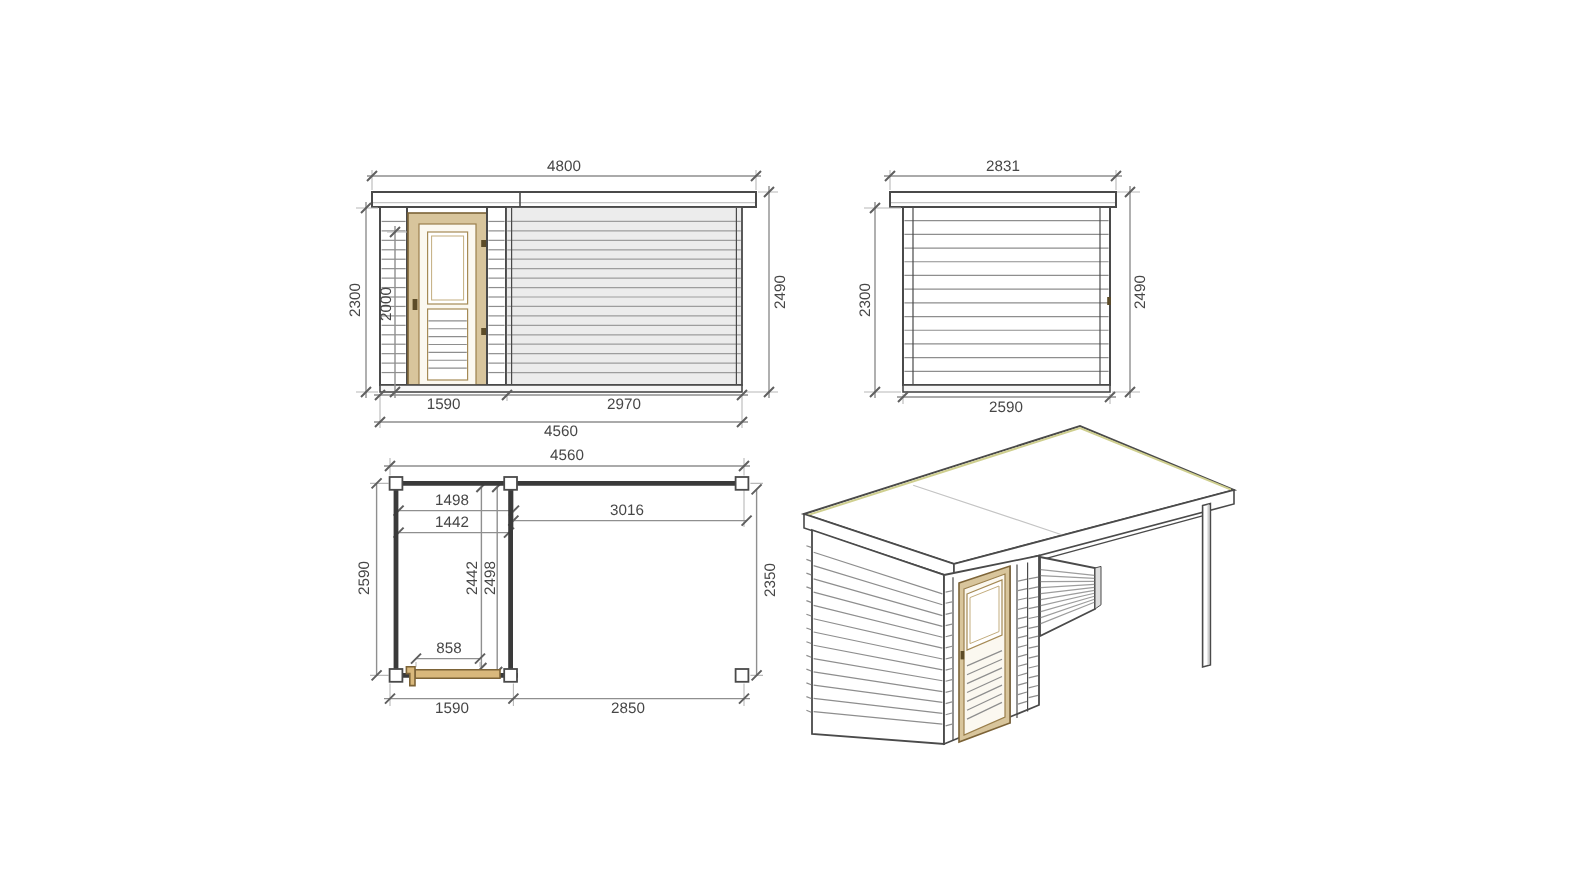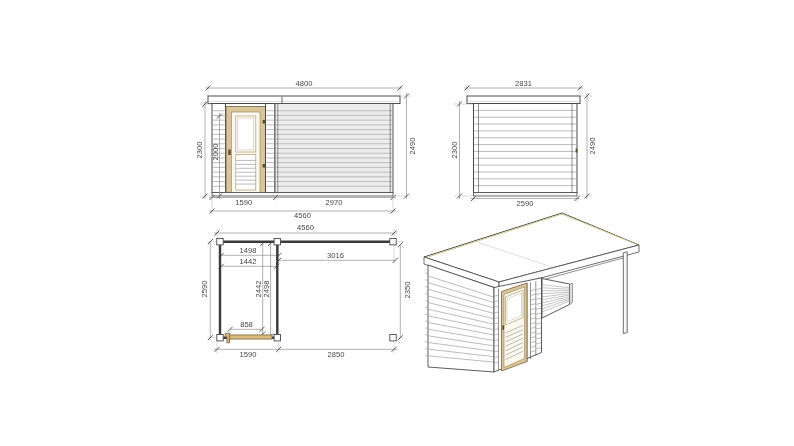--- a/index.html
+++ b/index.html
@@ -1,16 +1,16 @@
 <!DOCTYPE html>
 <html style="--c-background: #ffffff; --c-outline: #4a4a4a; --c-plan-wall: #3a3a3a; --c-cladding-line: #8e8e8e; --c-screen-fill: #ececec; --c-screen-line: #9d9d9d; --c-wood-frame: #d8c59c; --c-wood-dark: #7c6337; --c-plan-door: #d9b87c; --c-hardware: #5d4c28; --c-dim-line: #8f8f8f; --c-dim-tick: #5f5f5f; --c-dim-text: #474747; --c-roof-edge-accent: #cfcf8f;"><head>
 <meta charset="utf-8">
 <style>
   html,body { margin:0; padding:0; background:#fff; }
-  .sheet { position:relative; width:710px; height:446px; background:var(--c-background,#fff); overflow:hidden;margin-left:22px; }
+  .sheet { position:relative; width:710px; height:446px; background:var(--c-background,#fff); overflow:hidden; }
   svg { display:block; }
   .face   { fill:#ffffff; stroke:var(--c-outline); stroke-width:1; }
   .wall   { fill:#ffffff; stroke:var(--c-outline); stroke-width:.9; }
   .base   { fill:#f7f7f7; stroke:var(--c-outline); stroke-width:.8; }
   .screen { fill:var(--c-screen-fill); stroke:var(--c-outline); stroke-width:.9; }
   .wood   { fill:var(--c-wood-frame); stroke:var(--c-wood-dark); stroke-width:.8; }
   .wood2  { fill:var(--c-plan-door); stroke:var(--c-wood-dark); stroke-width:.8; }
   .leaf   { fill:#fbf8f0; stroke:#9a7f4c; stroke-width:.6; }
   .glass  { fill:#ffffff; stroke:#a58a55; stroke-width:.6; }
   .glass2 { fill:none; stroke:#c3ad7e; stroke-width:.5; }

